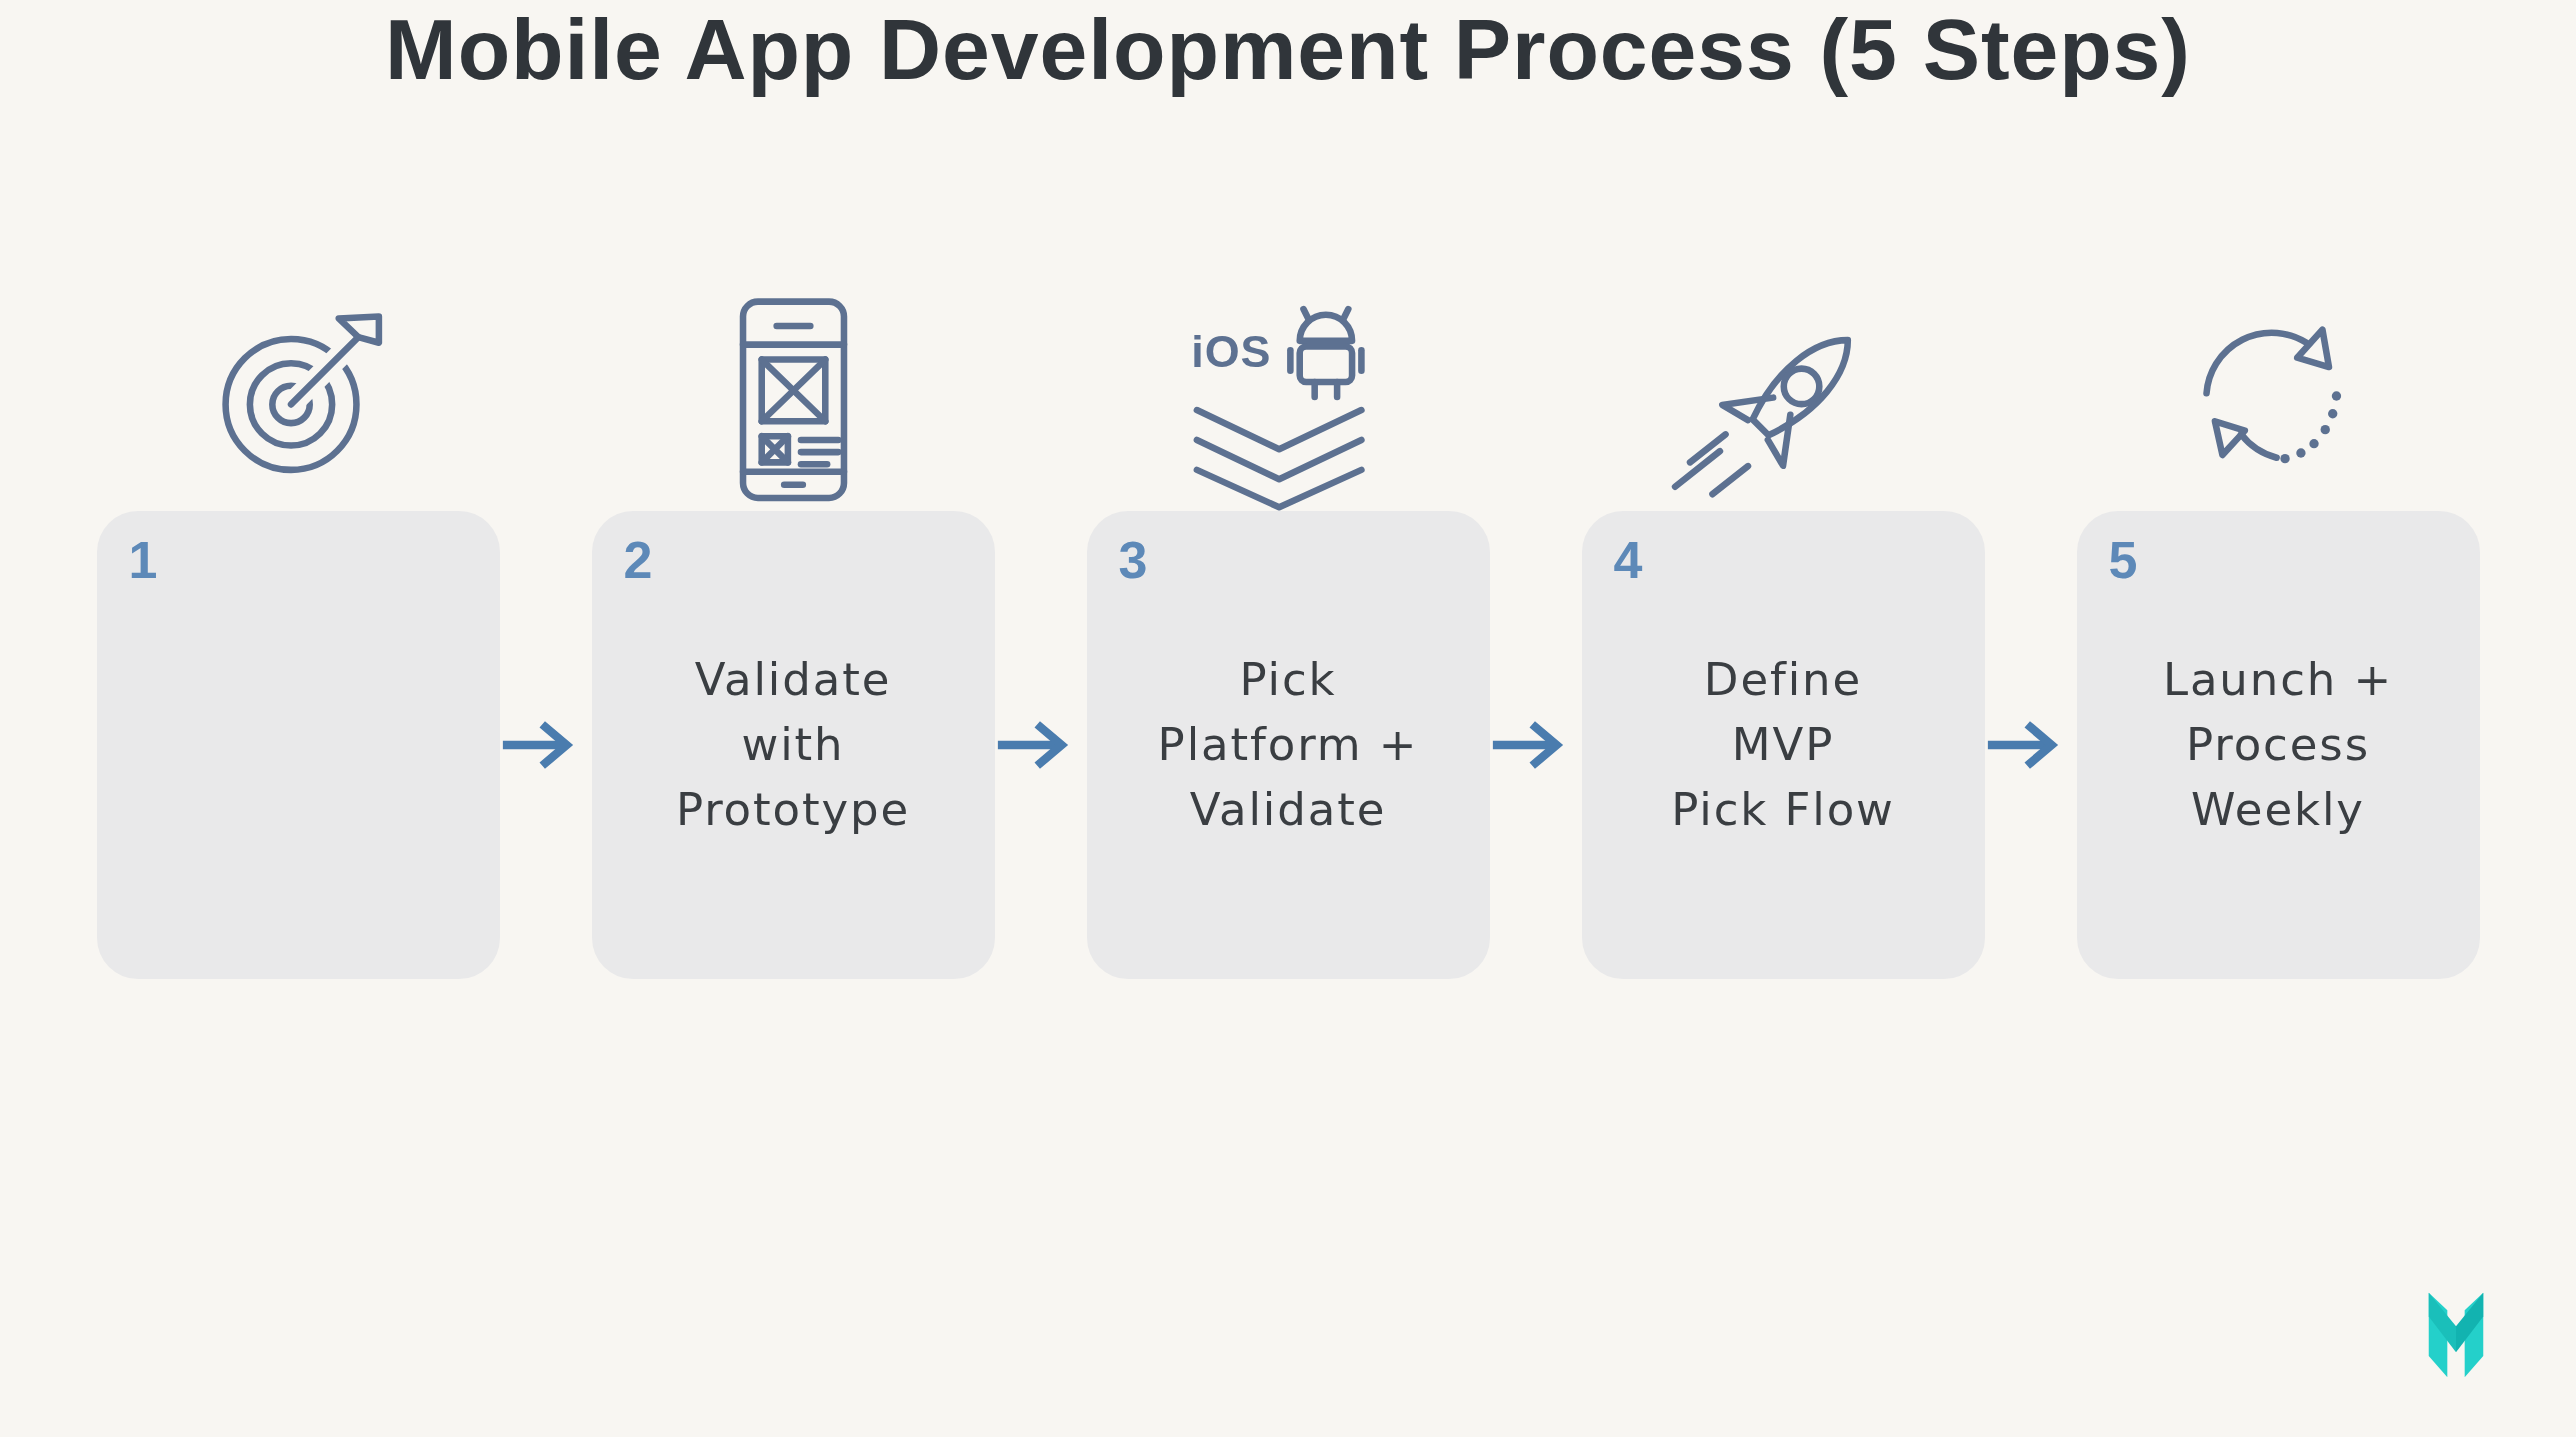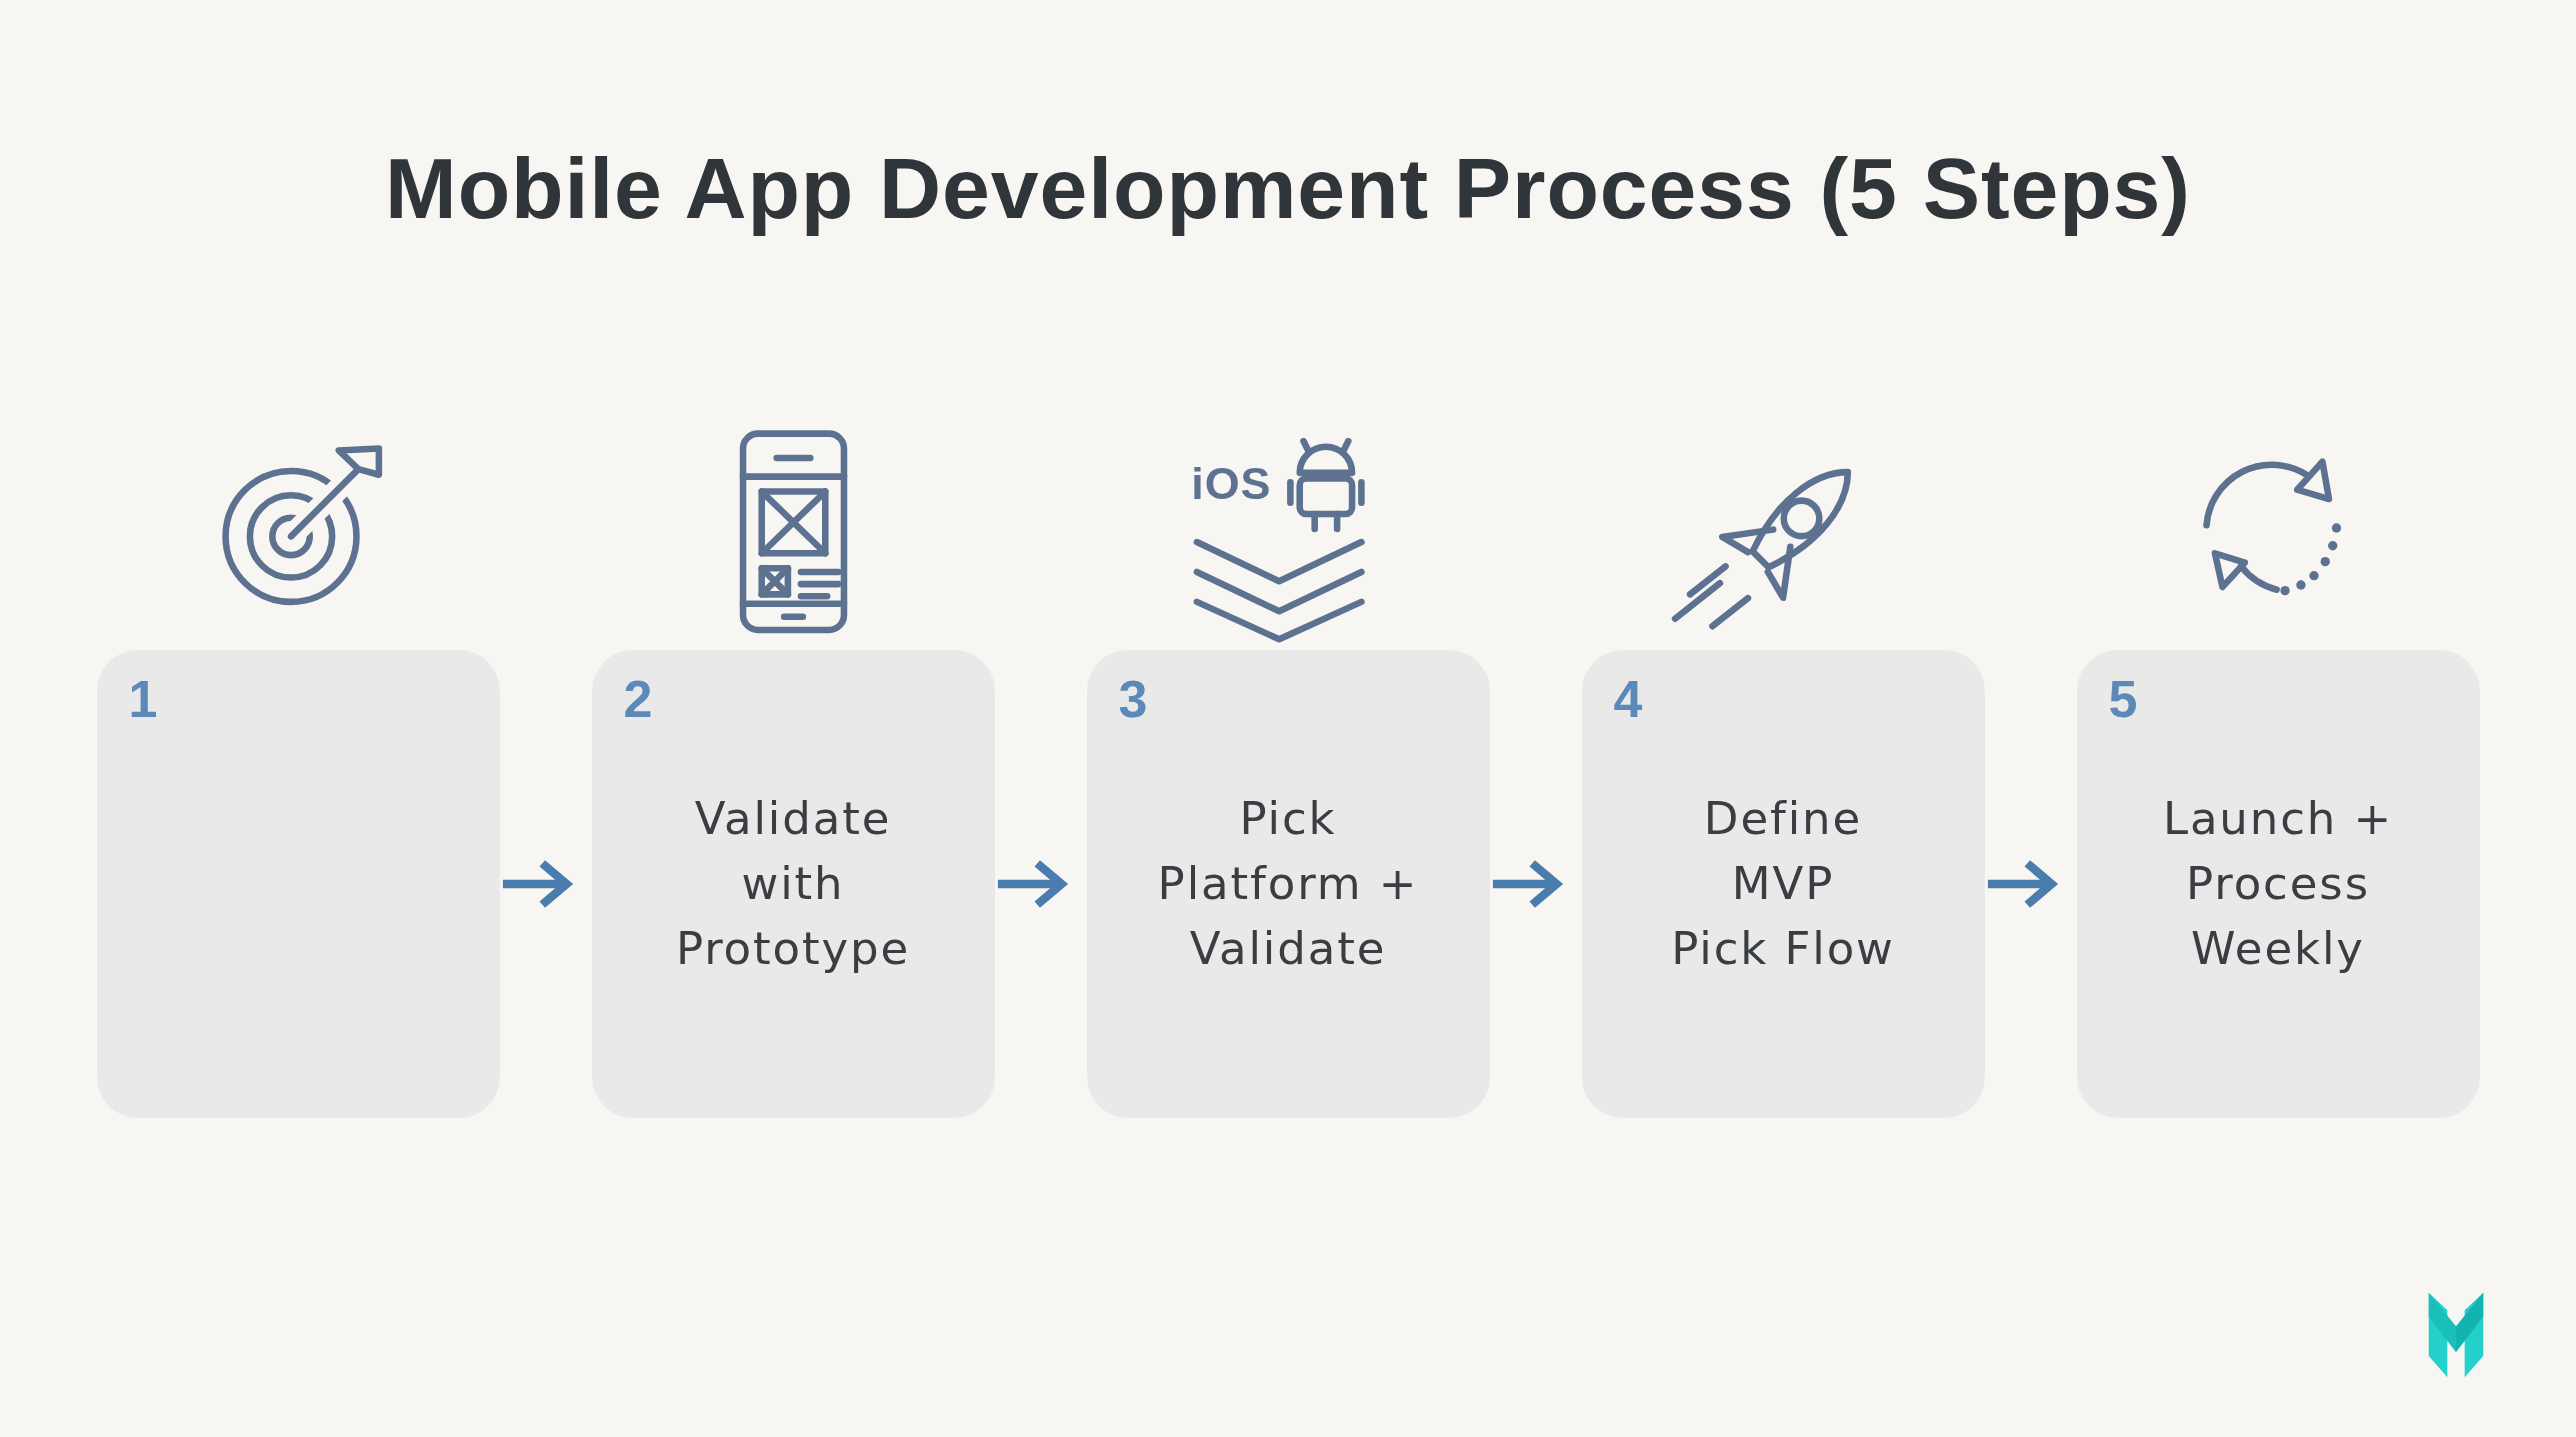--- a/index.html
+++ b/index.html
@@ -3,36 +3,36 @@
 <meta charset="utf-8">
 <style>
   html, body { margin: 0; padding: 0; }
   body {
     width: 2576px; height: 1438px;
     background: var(--background, #f8f6f2);
     font-family: "Liberation Sans", sans-serif;
     position: relative; overflow: hidden;
   }
   .title {
-    margin: 0; padding-top: 139px;
+    margin: 0; 
     text-align: center;
     font-family: "Liberation Sans", sans-serif;
     font-weight: 700;
     font-size: 86px; line-height: 1.15;
     letter-spacing: 0.9px;
     color: var(--title-dark, #30353a);
   }
   .flow {
     margin-top: 178px;
     display: flex; justify-content: center; align-items: flex-start;
   }
   .step-col { width: 403px; display: flex; flex-direction: column; align-items: center; }
   .icon-box {
     height: 234px; width: 100%;
-    display: flex; justify-content: center; align-items: center;
+    display: flex; justify-content: center; align-items: flex-end;
     padding-top: 5.6px; box-sizing: border-box;
   }
   .card {
     position: relative;
     width: 403px; height: 468px;
     background: var(--card-gray, #e9e9ea);
     border-radius: 41px;
   }
   .step-num {
     position: absolute; top: 19px; left: 32px;

